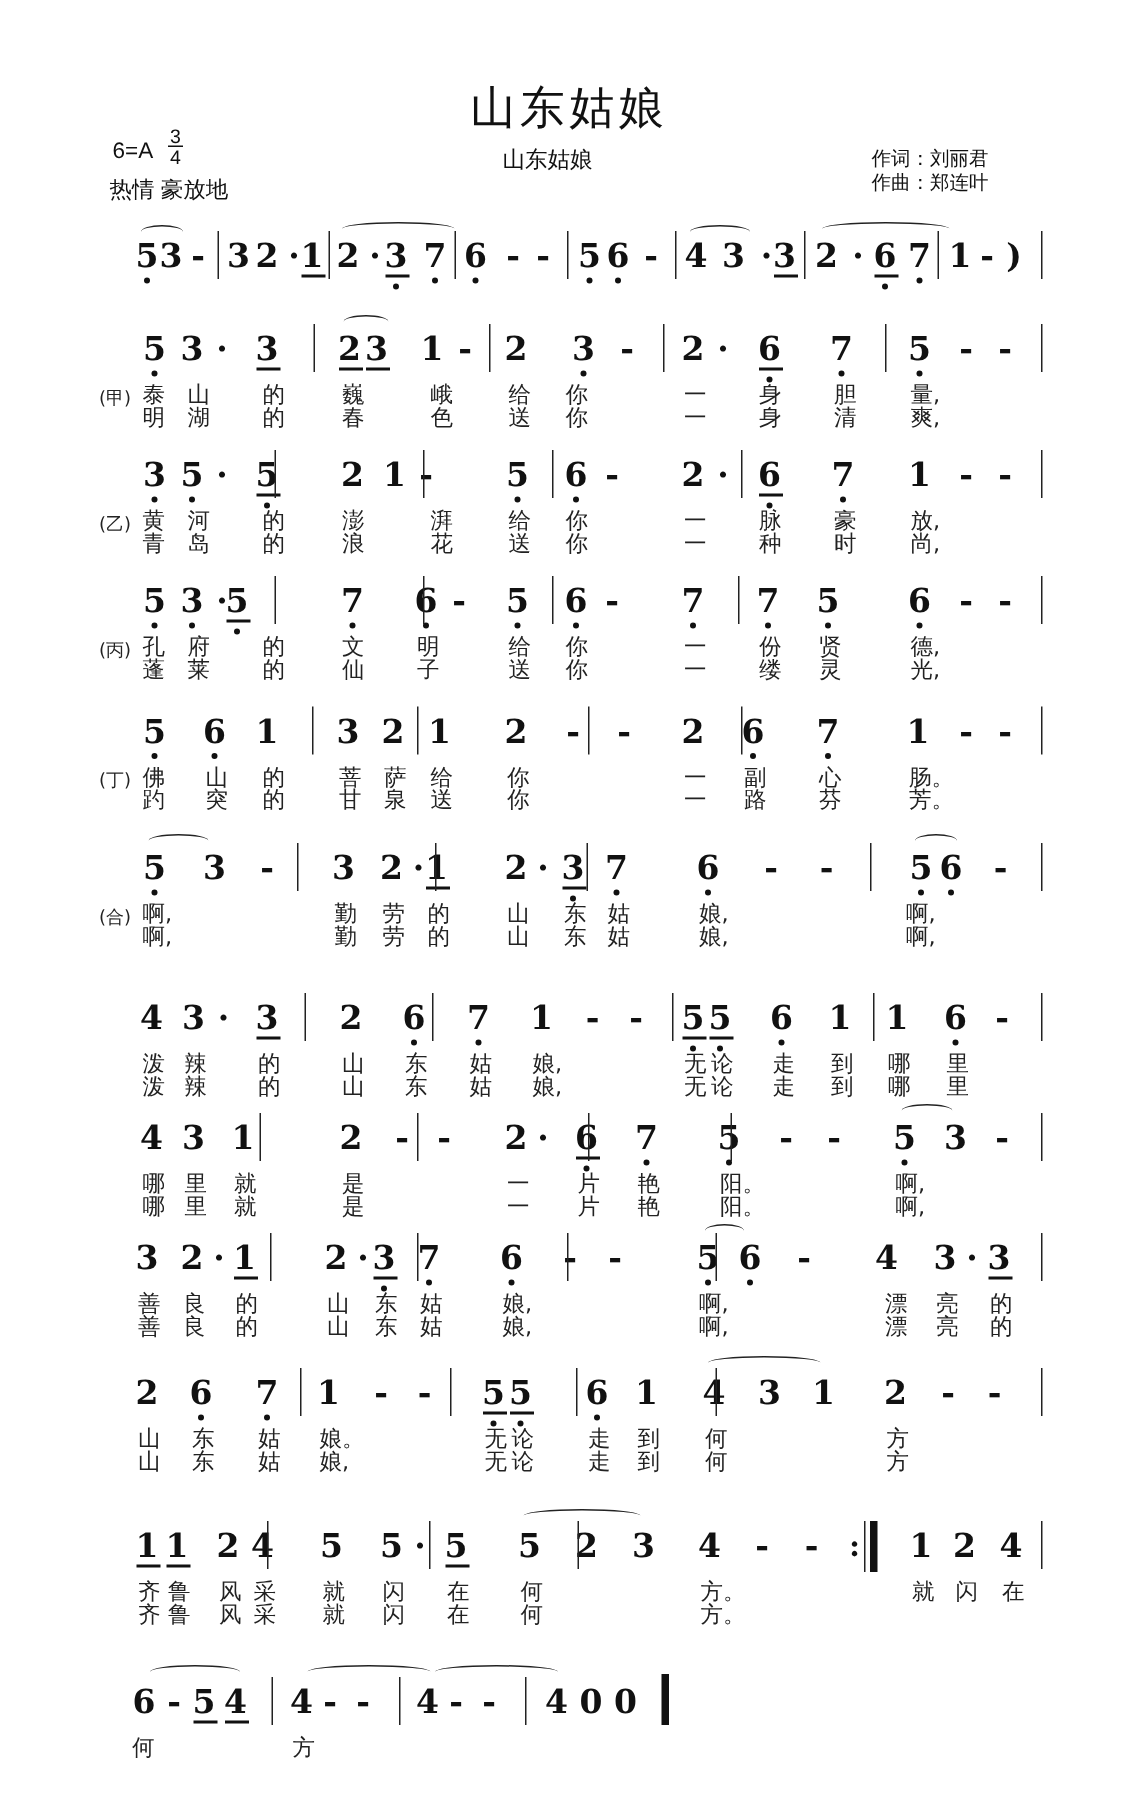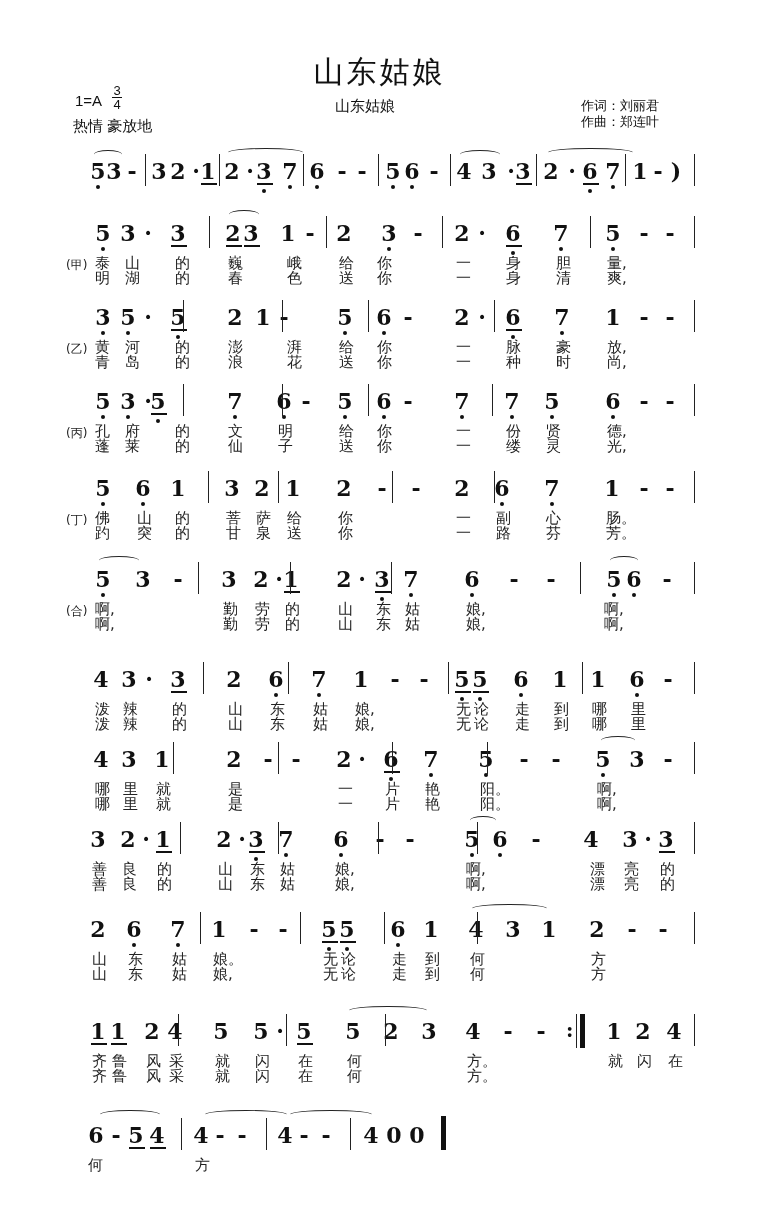--- a/index.html
+++ b/index.html
@@ -22,21 +22,21 @@
   .dbar{position:absolute;width:5px;background:#111;}
   .slur{position:absolute;border-top:1.5px solid #222;border-radius:50% 50% 0 0;height:8px;}
   .lyr{position:absolute;font-size:15px;line-height:16px;font-family:"DejaVu Sans","Liberation Sans",sans-serif;color:#222;}
   .verse{position:absolute;font-size:12px;font-family:"DejaVu Sans",sans-serif;color:#222;}
   .rep{position:absolute;font-weight:bold;font-size:20px;}
 </style>
 </head>
 <body>
 
 <div class="abs title">山东姑娘</div>
-<div class="abs key">1=A</div>
+<div class="abs key">6=A</div>
 <div class="abs ts">
   <span>3</span>
   <span style="border-top:1px solid #111;width:10px;margin:0 auto;"></span>
   <span>4</span>
 </div>
 <div class="abs tempo">热情  豪放地</div>
 <div class="abs style">山东姑娘</div>
 <div class="abs credit" style="top:98px;">作词：刘丽君</div>
 <div class="abs credit" style="top:114px;">作曲：郑连叶</div>
 

